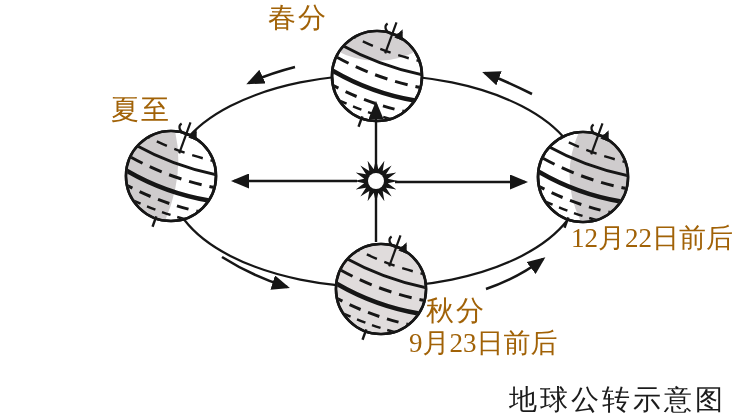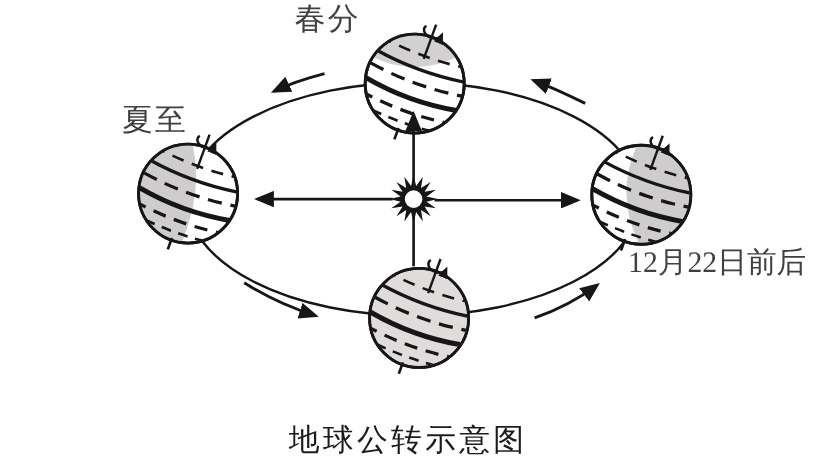--- a/index.html
+++ b/index.html
@@ -8,29 +8,29 @@
     width:742px;height:418px;
     background:#ffffff;
     font-family:"Liberation Serif","DejaVu Serif",serif;
     color:#1b1b1b;
     overflow:hidden;
   }
   .stage svg{position:absolute;left:0;top:0;}
   .lbl{
     position:absolute;
     white-space:nowrap;
-    color:#404040;
+    color:#a16207;
     line-height:1.1;
     font-family:Liberation Serif, serif;
   }
   .season{font-size:28px;letter-spacing:2px;}
   .date{font-size:27px;letter-spacing:0px;}
   .caption{
-    position:absolute;left:0;right:0;top:381px;
-    text-align:center;
+    position:absolute;left:0;right:16px;top:381px;
+    text-align:right;
     font-size:28px;letter-spacing:3px;
     color:#1b1b1b;
   }
 </style>
 </head>
 <body>
 
 <div class="stage">
 
   <svg width="742" height="418" viewBox="0 0 742 418">
@@ -142,15 +142,17 @@
       <circle r="8" fill="#ffffff"></circle>
     </g>
   </svg>
 
   <div class="lbl season" style="left:268px;top:3px">春分</div>
 
   <div class="lbl season" style="left:111px;top:95px">夏至</div>
 
   <div class="lbl date" style="left:571px;top:224px">12月22日前后</div>
 
+  <div class="lbl season" style="left:426px;top:296px">秋分</div>
+  <div class="lbl date" style="left:409px;top:329px">9月23日前后</div>
 
   <div class="caption">地球公转示意图</div>
 </div>
 
 </body></html>

